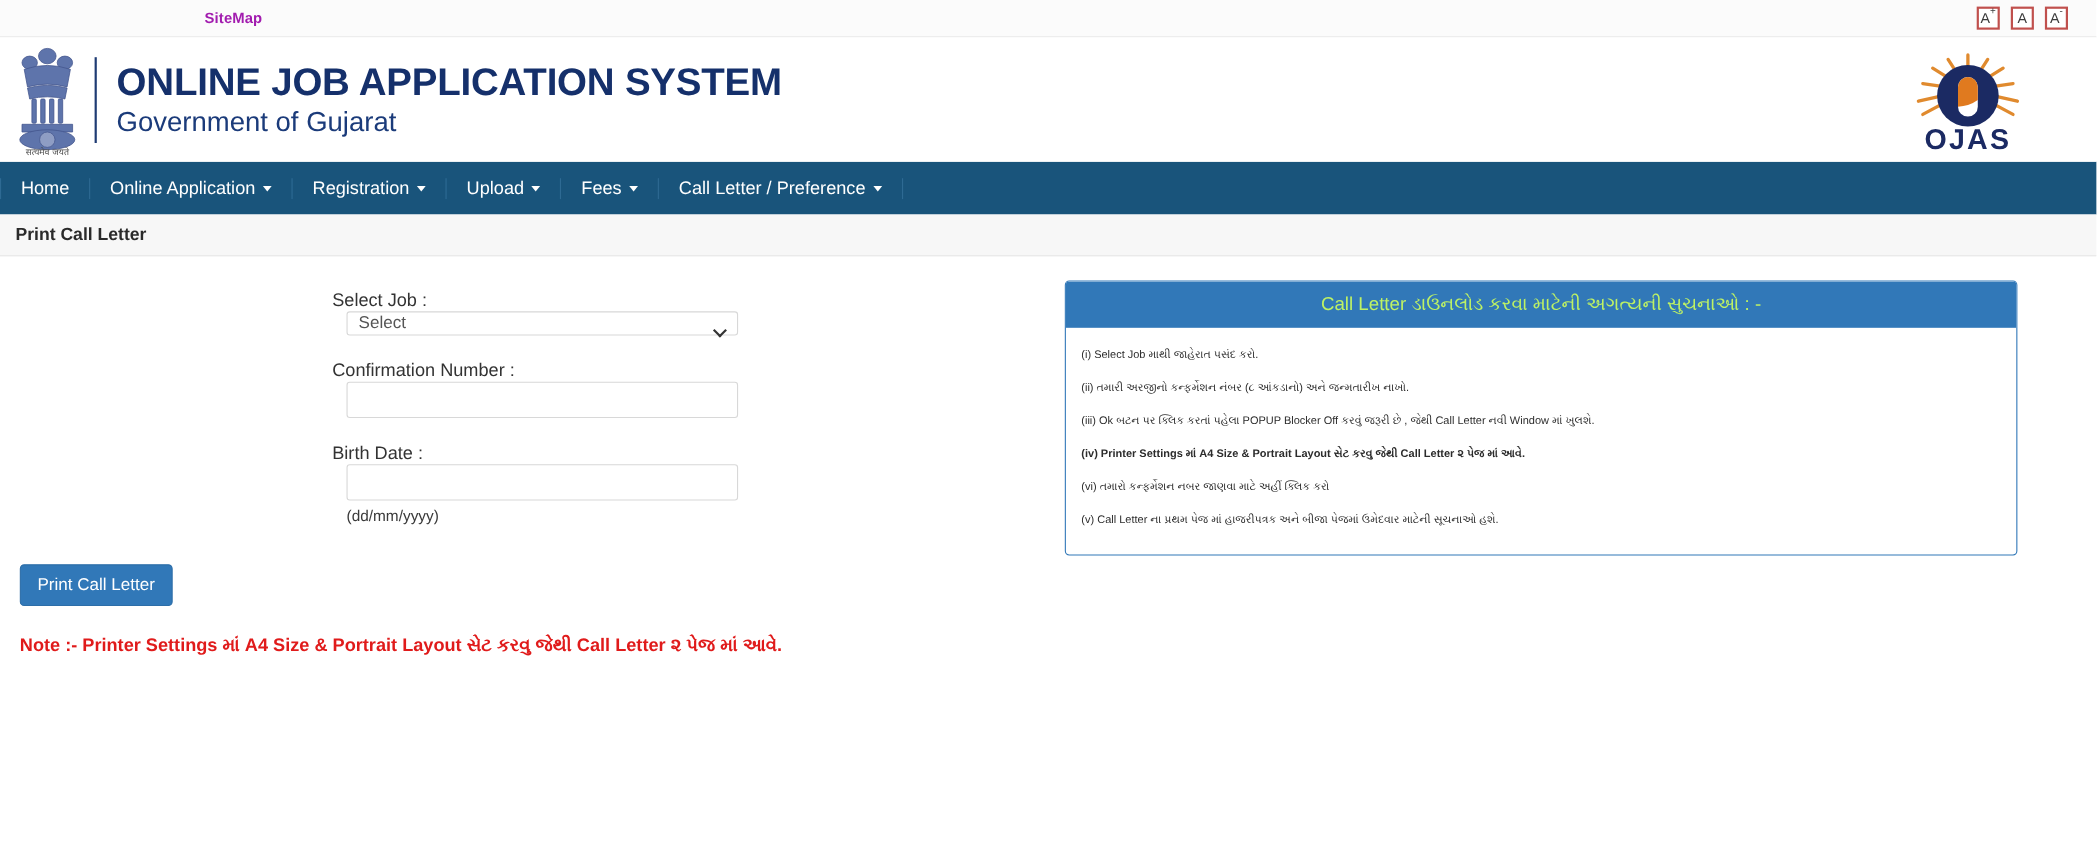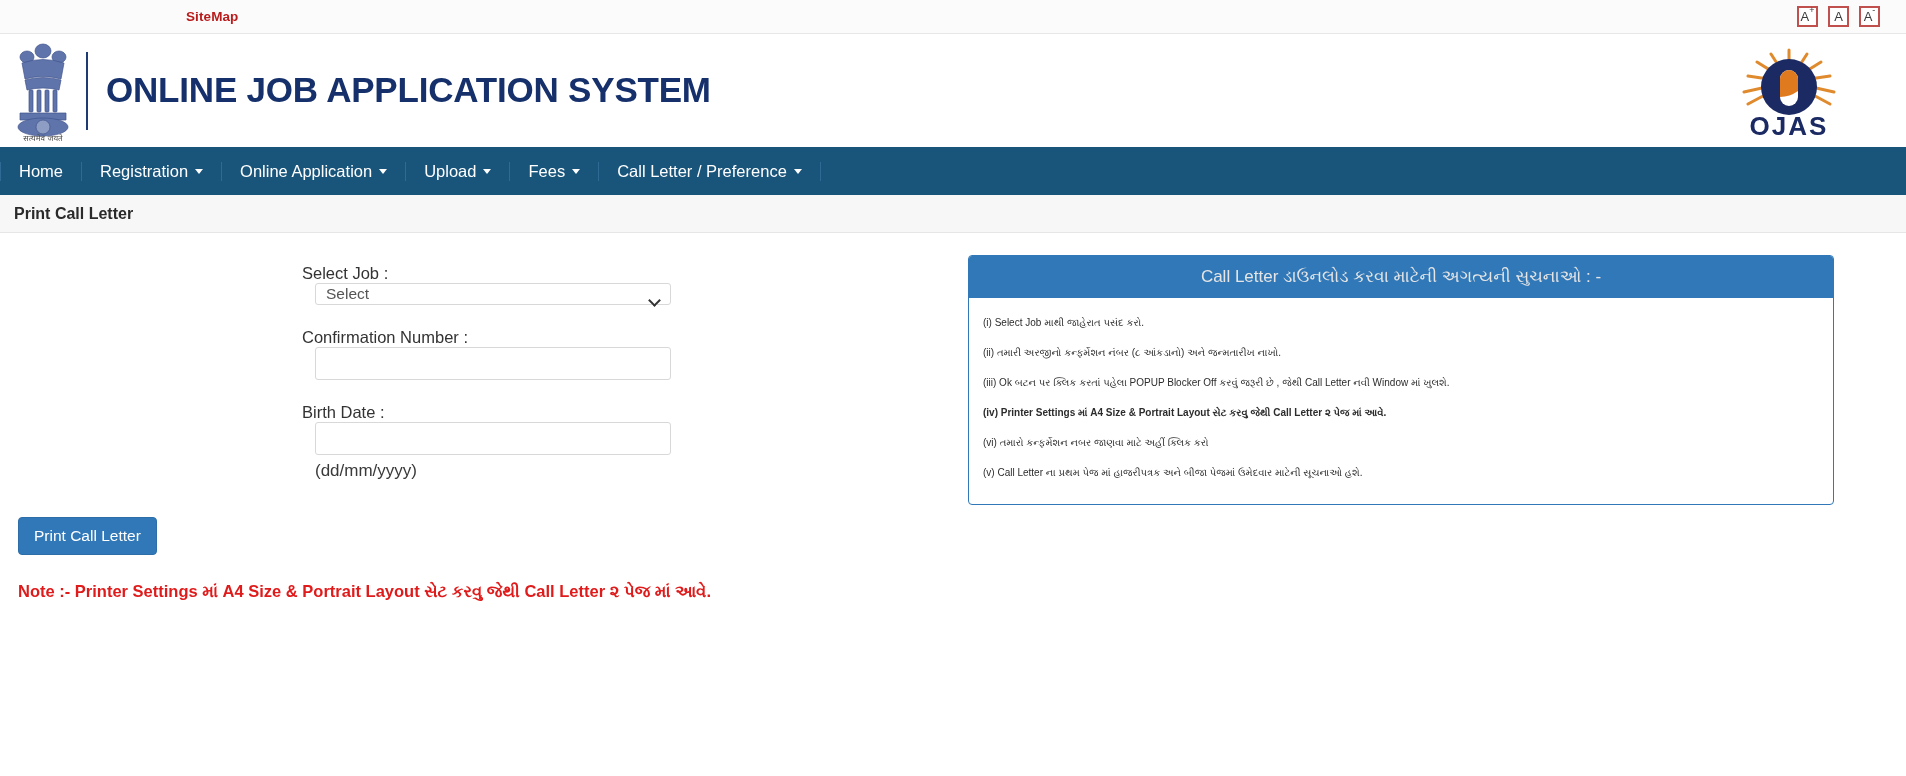--- a/index.html
+++ b/index.html
@@ -17,21 +17,21 @@
     background: #fbfbfb;
     border-bottom: 1px solid #e7e7e7;
     display: flex;
     align-items: center;
     position: relative;
   }
   .sitemap-link {
     margin-left: 186px;
     font-size: 13.5px;
     font-weight: bold;
-    color: #b91c1c;
+    color: #a21caf;
     text-decoration: none;
     letter-spacing: 0.1px;
   }
   .font-controls {
     position: absolute;
     right: 26px;
     top: 6px;
     display: flex;
     gap: 10px;
   }
@@ -191,21 +191,21 @@
     border-radius: 3px;
     background: #ffffff;
     font-size: 15.5px;
     color: #555555;
     display: flex;
     align-items: center;
     padding: 0 10px;
     cursor: pointer;
   }
   .hint {
-    font-size: 17px;
+    font-size: 14px;
     color: #3a3a3a;
     margin-top: 6px;
   }
   .btn-primary {
     margin-top: 22px;
     background: #3178b8;
     border: 1px solid #2d6ea8;
     border-radius: 4px;
     color: #ffffff;
     font-size: 15.5px;
@@ -225,21 +225,21 @@
   .right-col { flex: 1; padding-right: 42px; }
   .panel {
     border: 1px solid #3178b8;
     border-radius: 4px;
     background: #ffffff;
     overflow: hidden;
     width: 866px;
   }
   .panel-head {
     background: #3178b8;
-    color: #e5e5e5;
+    color: #bef264;
     text-align: center;
     font-size: 17px;
     padding: 11px 8px;
   }
   .panel-body { padding: 10px 14px 16px 14px; }
   .instruction {
     font-size: 10px;
     color: #2c2c2c;
     padding: 8px 0;
     line-height: 1.4;
@@ -275,20 +275,21 @@
         <path d="M8 74 h46 v7 h-46 z"></path>
         <ellipse cx="31" cy="88" rx="25" ry="9"></ellipse>
         <circle cx="31" cy="88" r="7" fill="#8e9dc4"></circle>
       </g>
       <text x="31" y="102" font-size="8" fill="#4a4a4a" text-anchor="middle" font-family="'DejaVu Sans', sans-serif">सत्यमेव जयते</text>
     </svg>
   </div>
   <div class="masthead-divider"></div>
   <div class="titleblock">
     <div class="title-main">ONLINE JOB APPLICATION SYSTEM</div>
+    <div class="title-sub">Government of Gujarat</div>
   </div>
   <div class="ojas-logo">
     <svg width="150" height="100" viewBox="0 0 150 100" aria-hidden="true">
       <g stroke="#e08a2e" stroke-width="3" stroke-linecap="round">
         <line x1="75" y1="40" x2="75" y2="8"></line>
         <line x1="75" y1="40" x2="93" y2="12"></line>
         <line x1="75" y1="40" x2="57" y2="12"></line>
         <line x1="75" y1="40" x2="107" y2="20"></line>
         <line x1="75" y1="40" x2="43" y2="20"></line>
         <line x1="75" y1="40" x2="116" y2="34"></line>
@@ -304,25 +305,25 @@
       <text x="75" y="93" font-size="26" font-weight="bold" fill="#1b2a63" text-anchor="middle" letter-spacing="2" font-family="'Liberation Sans', sans-serif">OJAS</text>
     </svg>
   </div>
 </div>
 
 <div class="navbar">
   <div class="nav-item">
     <span>Home</span>
   </div>
   <div class="nav-item">
+    <span>Online Application</span>
+    <span class="caret"></span>
+  </div>
+  <div class="nav-item">
     <span>Registration</span>
-    <span class="caret"></span>
-  </div>
-  <div class="nav-item">
-    <span>Online Application</span>
     <span class="caret"></span>
   </div>
   <div class="nav-item">
     <span>Upload</span>
     <span class="caret"></span>
   </div>
   <div class="nav-item">
     <span>Fees</span>
     <span class="caret"></span>
   </div>

